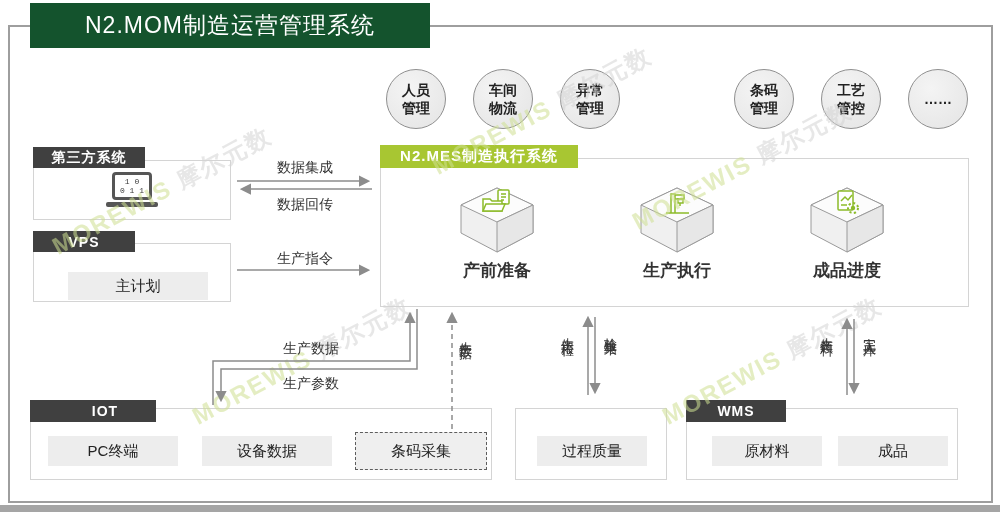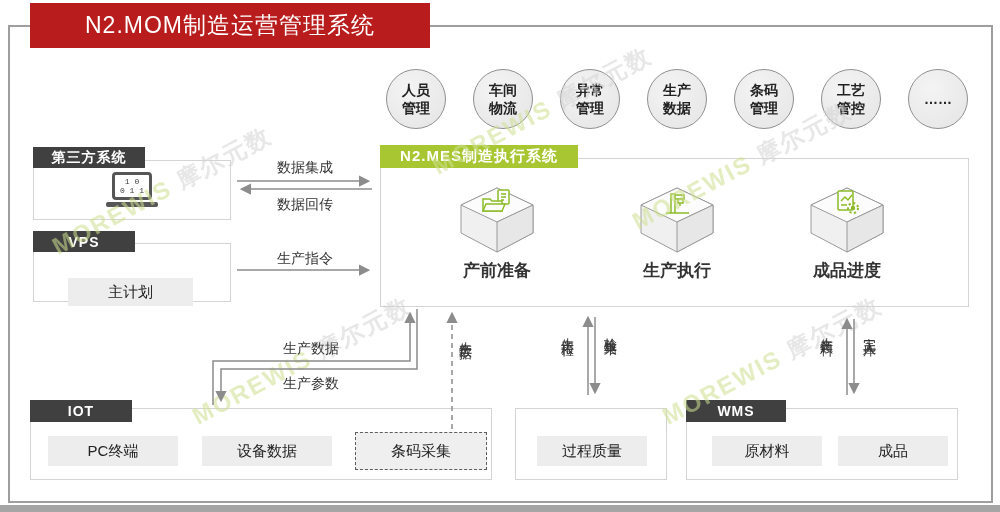--- a/index.html
+++ b/index.html
@@ -1,20 +1,20 @@
 <!DOCTYPE html>
 <html><head>
 <meta charset="utf-8">
 <style>
   html,body{margin:0;padding:0;background:#fff;}
   .canvas{position:relative;width:1000px;height:512px;background:#fff;overflow:hidden;
           font-family:"Liberation Sans","DejaVu Sans",sans-serif;color:#333;}
   .frame{position:absolute;left:8px;top:25px;width:981px;height:474px;border:2px solid #9e9e9e;background:#fff;}
   .bottombar{position:absolute;left:0;top:505px;width:1000px;height:7px;background:#a5a5a5;}
-  .header{position:absolute;left:30px;top:3px;width:400px;height:45px;background:#b91c1c;color:#fff;
+  .header{position:absolute;left:30px;top:3px;width:400px;height:45px;background:#14532d;color:#fff;
           font-size:23px;font-weight:500;display:flex;align-items:center;justify-content:center;z-index:8;letter-spacing:1px;}
   .circle{position:absolute;width:58px;height:58px;border-radius:50%;border:1px solid #8f8f8f;
           background:radial-gradient(circle at 38% 32%,#f4f4f4,#e4e4e4);display:flex;align-items:center;justify-content:center;z-index:3;}
   .circle-label{font-size:14px;font-weight:600;color:#222;text-align:center;white-space:pre-line;line-height:1.3;}
   .obox{position:absolute;border:1px solid #d4d4d4;background:#fff;z-index:2;}
   .tab{position:absolute;background:#404040;color:#fff;font-size:14px;font-weight:600;
        display:flex;align-items:center;justify-content:center;z-index:4;letter-spacing:1px;}
   .tab.green{background:#a8c632;}
   .item{position:absolute;background:#ededed;display:flex;align-items:center;justify-content:center;
         font-size:15px;font-weight:500;color:#222;z-index:4;}
@@ -56,24 +56,20 @@
 管理</span>
     </div>
   <div class="circle" style="left:473px;top:69px;">
       <span class="circle-label">车间
 物流</span>
     </div>
   <div class="circle" style="left:560px;top:69px;">
       <span class="circle-label">异常
 管理</span>
     </div>
-  <div class="circle" style="left:647px;top:69px;">
-      <span class="circle-label">生产
-数据</span>
-    </div>
   <div class="circle" style="left:734px;top:69px;">
       <span class="circle-label">条码
 管理</span>
     </div>
   <div class="circle" style="left:821px;top:69px;">
       <span class="circle-label">工艺
 管控</span>
     </div>
   <div class="circle" style="left:908px;top:69px;">
       <span class="circle-label">……</span>
@@ -84,21 +80,21 @@
   <div class="laptop">
     <div class="laptop-screen">
       <span>1 0</span>
       <span>0 1 1</span>
     </div>
     <div class="laptop-base"></div>
   </div>
 
   <div class="obox" style="left:33px;top:243px;width:196px;height:57px;"></div>
   <div class="tab" style="left:33px;top:231px;width:102px;height:21px;">VPS</div>
-  <div class="item" style="left:68px;top:278px;width:125px;height:28px;">主计划</div>
+  <div class="item" style="left:68px;top:272px;width:140px;height:28px;">主计划</div>
 
   <div class="obox" style="left:380px;top:158px;width:587px;height:147px;"></div>
   <div class="tab green" style="left:380px;top:145px;width:198px;height:23px;font-size:15px;">N2.MES制造执行系统</div>
 
   <svg class="cube" style="left:457px;top:186px;" width="80" height="70" viewBox="0 0 80 70">
     <polygon points="40,2 76,19 76,47 40,66 4,47 4,19" fill="#f0f0f0" stroke="#9a9a9a" stroke-width="1"></polygon>
     <polygon points="40,2 76,19 40,36 4,19" fill="#fcfcfc" stroke="#9a9a9a" stroke-width="1"></polygon>
     <polygon points="40,36 76,19 76,47 40,66" fill="#e7e7e7" stroke="#9a9a9a" stroke-width="1"></polygon>
     <g stroke="#8cbb2a" stroke-width="1.5" fill="#fff">
       <rect x="41" y="4" width="11" height="14" rx="1"></rect>
@@ -131,21 +127,21 @@
       <rect x="31" y="5" width="15" height="19" rx="1"></rect>
       <polyline points="34,15 38,11 41,14 45,9" fill="none"></polyline>
       <path d="M34 19 h6" fill="none"></path>
       <circle cx="46" cy="22" r="5" fill="none" stroke-width="2" stroke-dasharray="2.2 2.4"></circle>
       <circle cx="46" cy="22" r="2.2" fill="#8cbb2a" stroke="none"></circle>
     </g>
   </svg>
   <div class="cube-label" style="left:787px;top:259px;">成品进度</div>
 
   <div class="obox" style="left:30px;top:408px;width:460px;height:70px;"></div>
-  <div class="tab" style="left:30px;top:400px;width:102px;height:22px;">IOT</div>
+  <div class="tab" style="left:30px;top:400px;width:102px;height:22px;padding-left:24px;">IOT</div>
   <div class="item" style="left:48px;top:436px;width:130px;height:30px;">PC终端</div>
   <div class="item" style="left:202px;top:436px;width:130px;height:30px;">设备数据</div>
   <div class="item dashed" style="left:355px;top:432px;width:130px;height:36px;">条码采集</div>
 
   <div class="obox" style="left:515px;top:408px;width:150px;height:70px;"></div>
   <div class="item" style="left:537px;top:436px;width:110px;height:30px;">过程质量</div>
 
   <div class="obox" style="left:686px;top:408px;width:270px;height:70px;"></div>
   <div class="tab" style="left:686px;top:400px;width:100px;height:22px;">WMS</div>
   <div class="item" style="left:712px;top:436px;width:110px;height:30px;">原材料</div>

